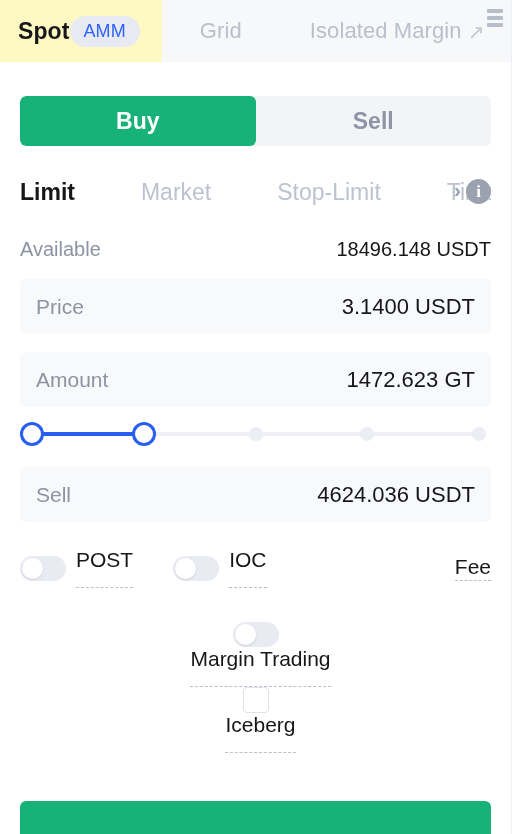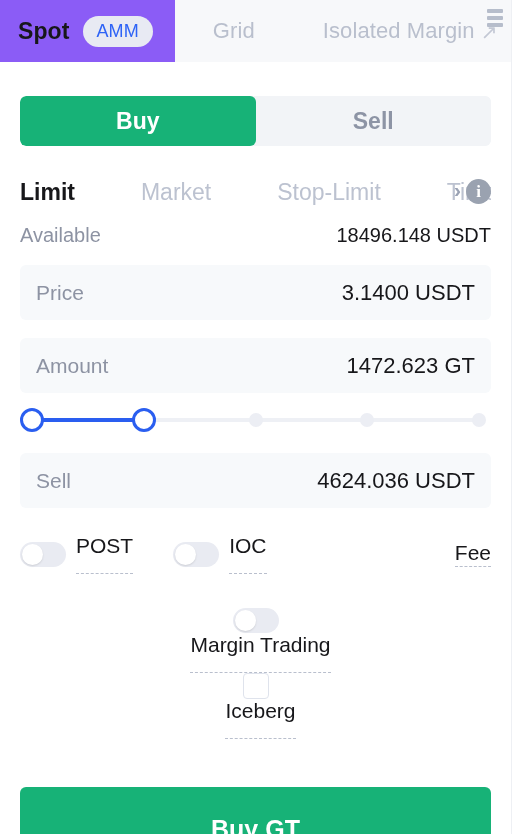--- a/index.html
+++ b/index.html
@@ -40,23 +40,23 @@
     display: flex;
     align-items: center;
     font-size: 22px;
     color: #b9bfcd;
     letter-spacing: 0.1px;
     white-space: nowrap;
     cursor: pointer;
   }
 
   .tab-spot {
-    background: #8b5cf6;
+    background: #fef9c3;
     padding: 0 22px 0 18px;
-    gap: 13px;
+    gap: 0;
   }
   .tab-spot .tab-label {
     color: #17171a;
     font-weight: 700;
     font-size: 23px;
   }
 
   .amm-badge {
     background: #e8eaf3;
     color: #2e63f6;
@@ -181,21 +181,21 @@
     align-items: center;
     justify-content: center;
     cursor: pointer;
   }
 
   
   .available-row {
     display: flex;
     justify-content: space-between;
     align-items: center;
-    margin-top: 16px;
+    margin-top: 30px;
     font-size: 20px;
   }
   .available-label { color: #8d93a3; }
   .available-value { color: #17171a; }
 
   
   .field {
     display: flex;
     align-items: center;
     justify-content: space-between;

